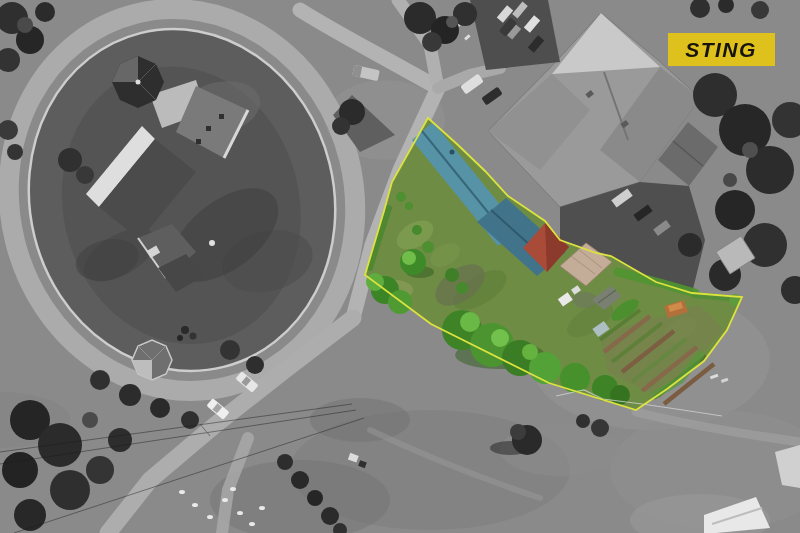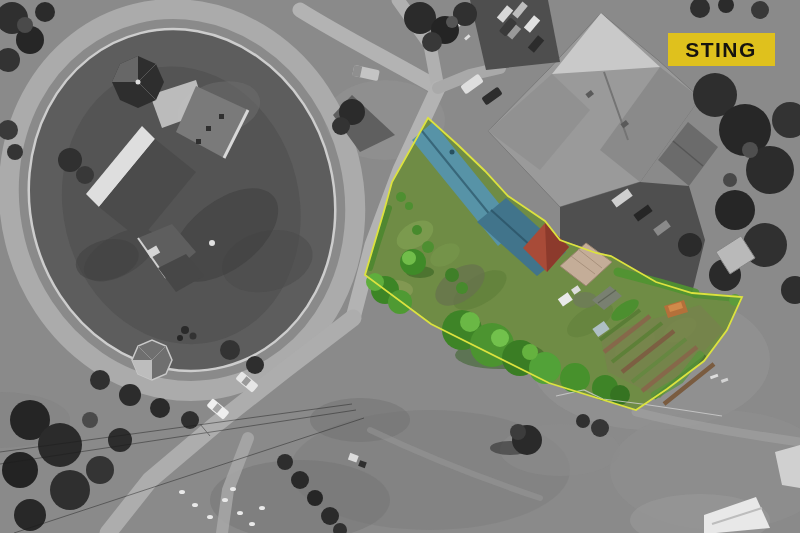--- a/index.html
+++ b/index.html
@@ -1,17 +1,17 @@
 <!DOCTYPE html>
 <html><head>
 <meta charset="utf-8">
 <style>
   html,body{margin:0;padding:0;background:#222;}
   .stage{width:800px;height:533px;position:relative;overflow:hidden;background:#898989;
-         font-family:"Liberation Sans",sans-serif;}
+         font-family:"Liberation Sans",sans-serif;font-style:italic;}
   svg{display:block;}
   text.badge{font-family:"Liberation Sans","DejaVu Sans",sans-serif;font-weight:700;
              font-size:21px;letter-spacing:1.5px;}
 </style>
 </head>
 <body>
 
 <div class="stage">
 <svg width="800" height="533" viewBox="0 0 800 533">
 

